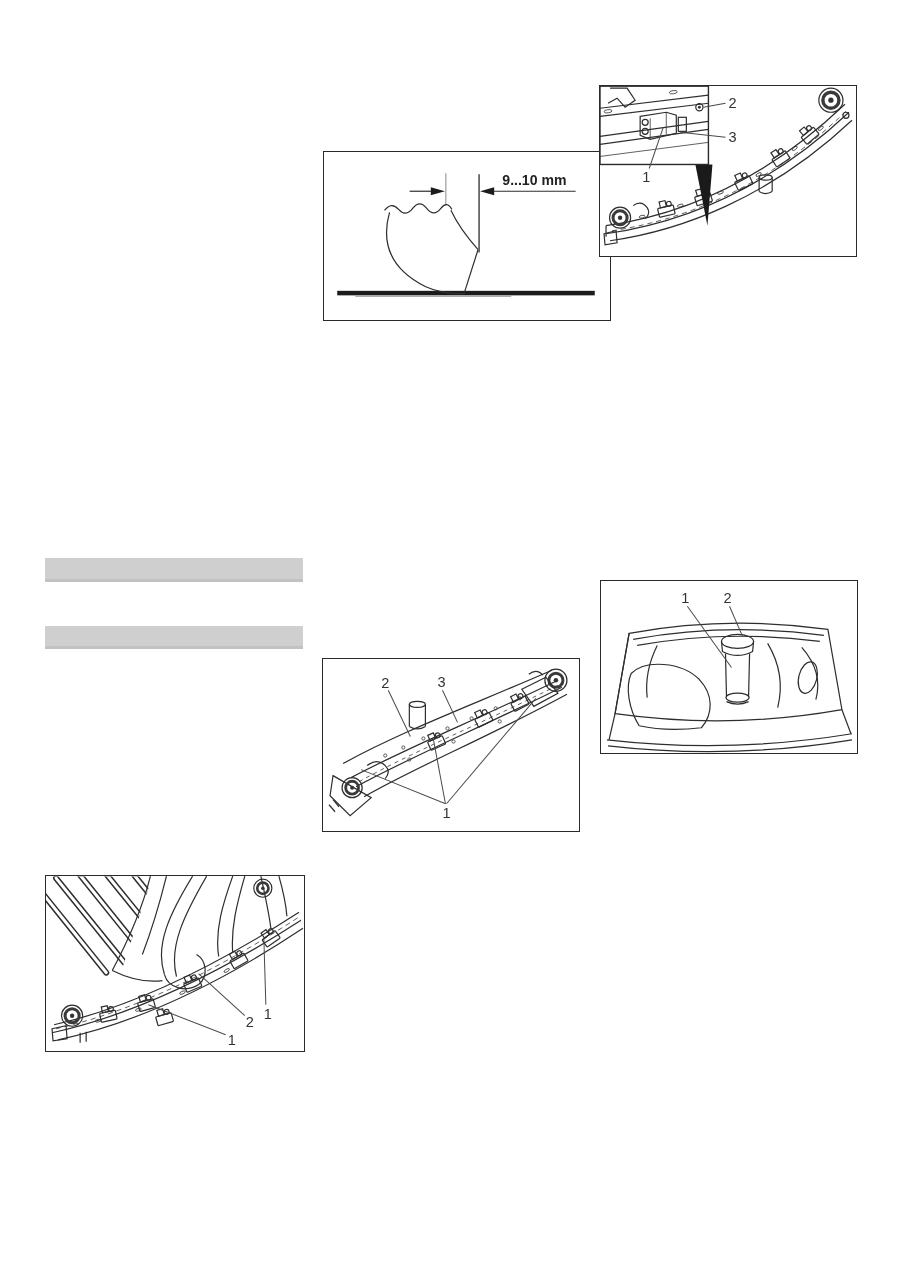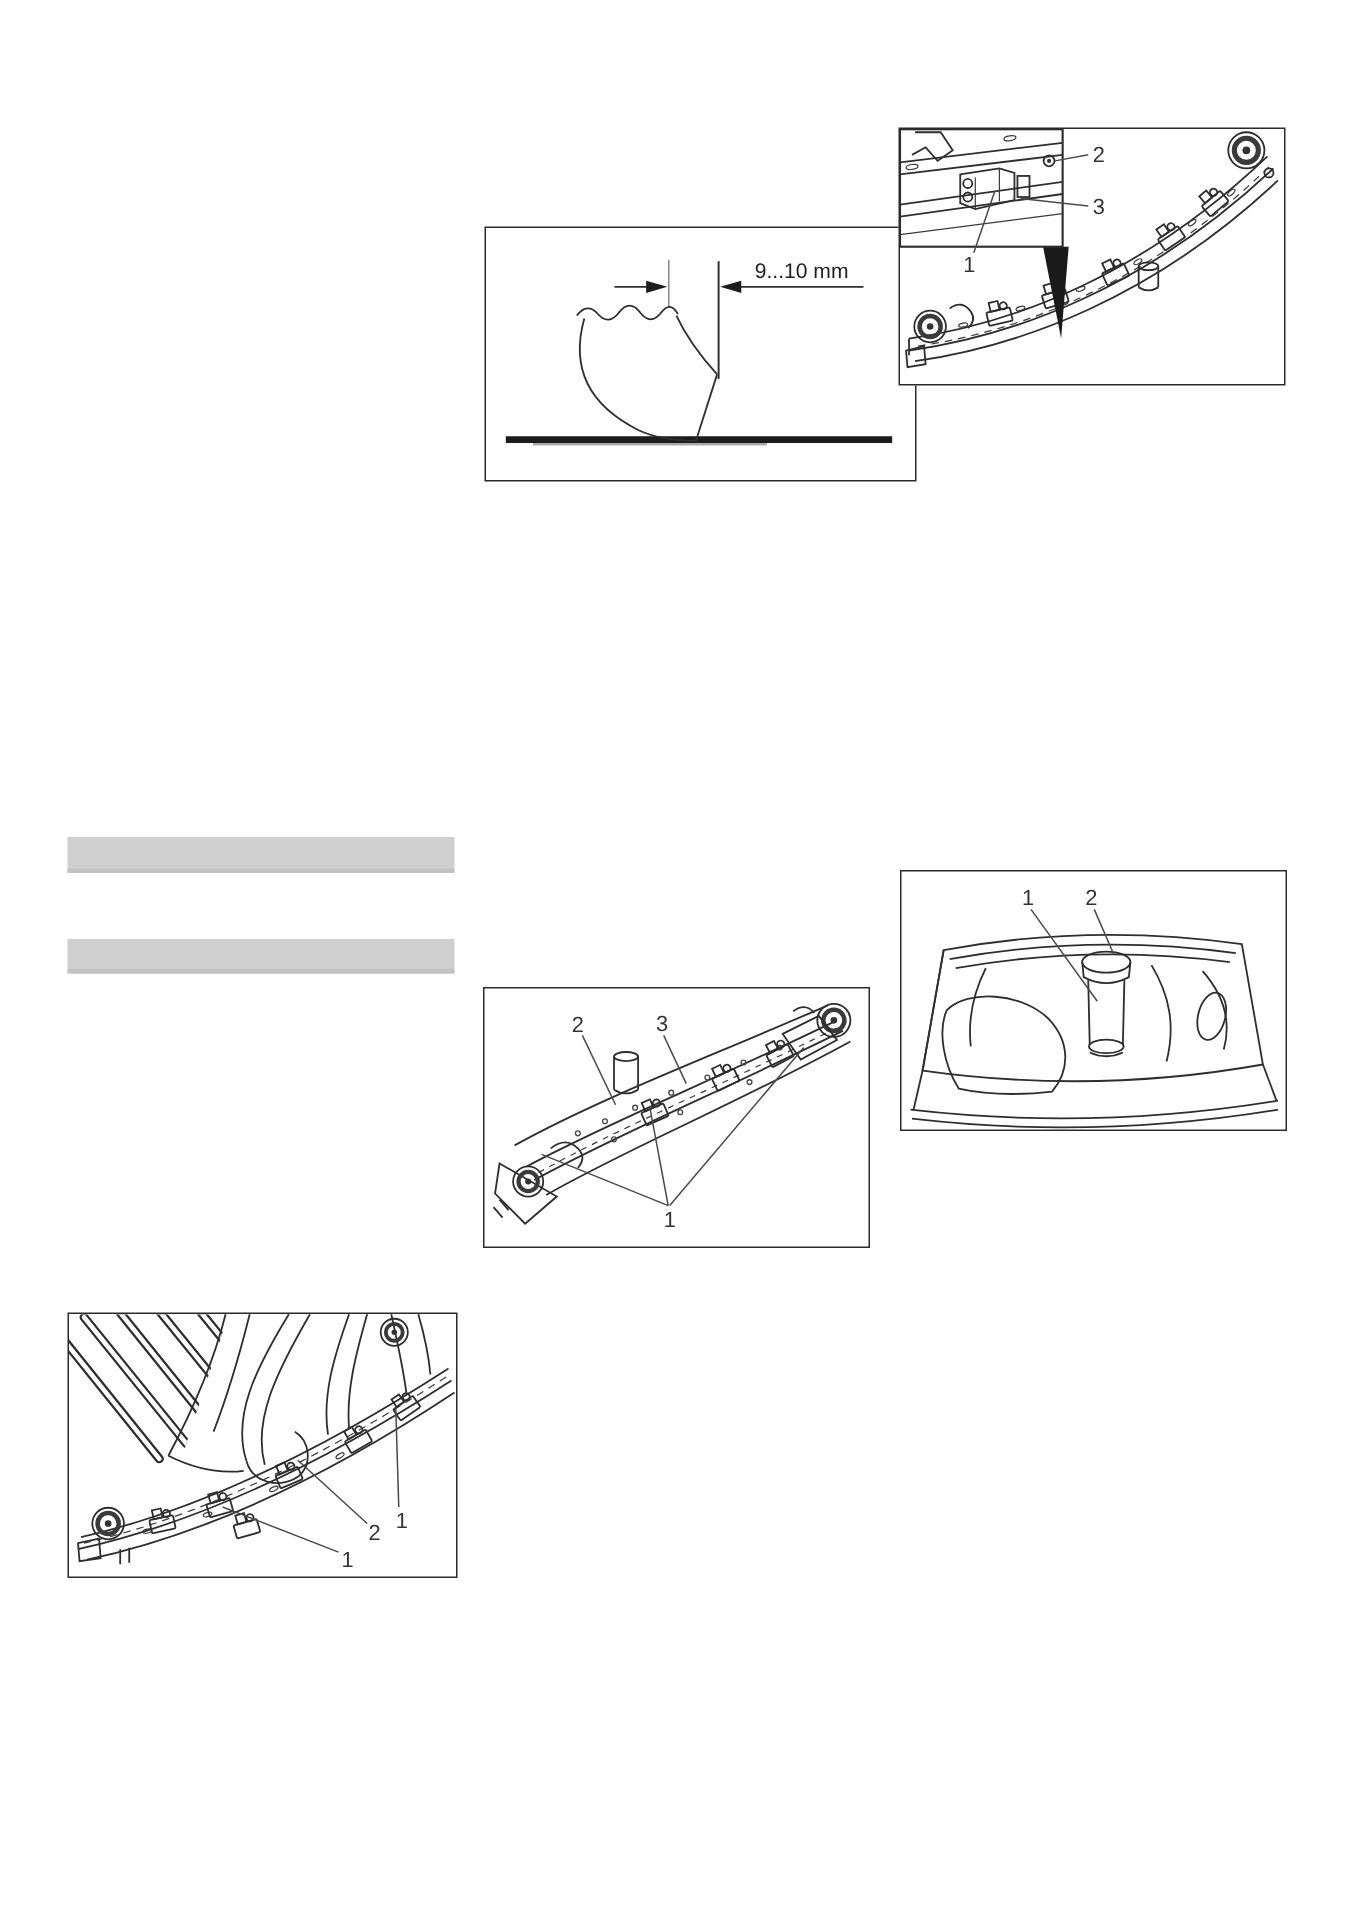--- a/index.html
+++ b/index.html
@@ -21,21 +21,21 @@
   .dim{
     font-family:"Liberation Sans", sans-serif;font-size:14px;fill:#222222;
   }
   .ln{stroke:#2e2e2e;stroke-width:1.2;fill:none;}
   .ldr{stroke:#4a4a4a;stroke-width:1;fill:none;}
   .thin{stroke:#3a3a3a;stroke-width:0.8;fill:none;}
 </style>
 </head>
 <body>
 
-<div class="figure" style="left:323px;top:151px;width:288px;height:170px;">
+<div class="figure" style="left:323px;top:151px;width:288px;height:170px;font-weight:bold;">
   <svg viewBox="0 0 258 167">
 
     <g>
       <rect x="0" y="138" width="256" height="4.5" fill="#1c1c1c"></rect>
       <rect x="18" y="142.5" width="155" height="1.6" fill="#a8a8a8"></rect>
     </g>
 
     <line x1="108" y1="21" x2="108" y2="53" stroke="#8a8a8a" stroke-width="1"></line>
     <line x1="141" y1="22" x2="141" y2="100" stroke="#2e2e2e" stroke-width="1.3"></line>
 

